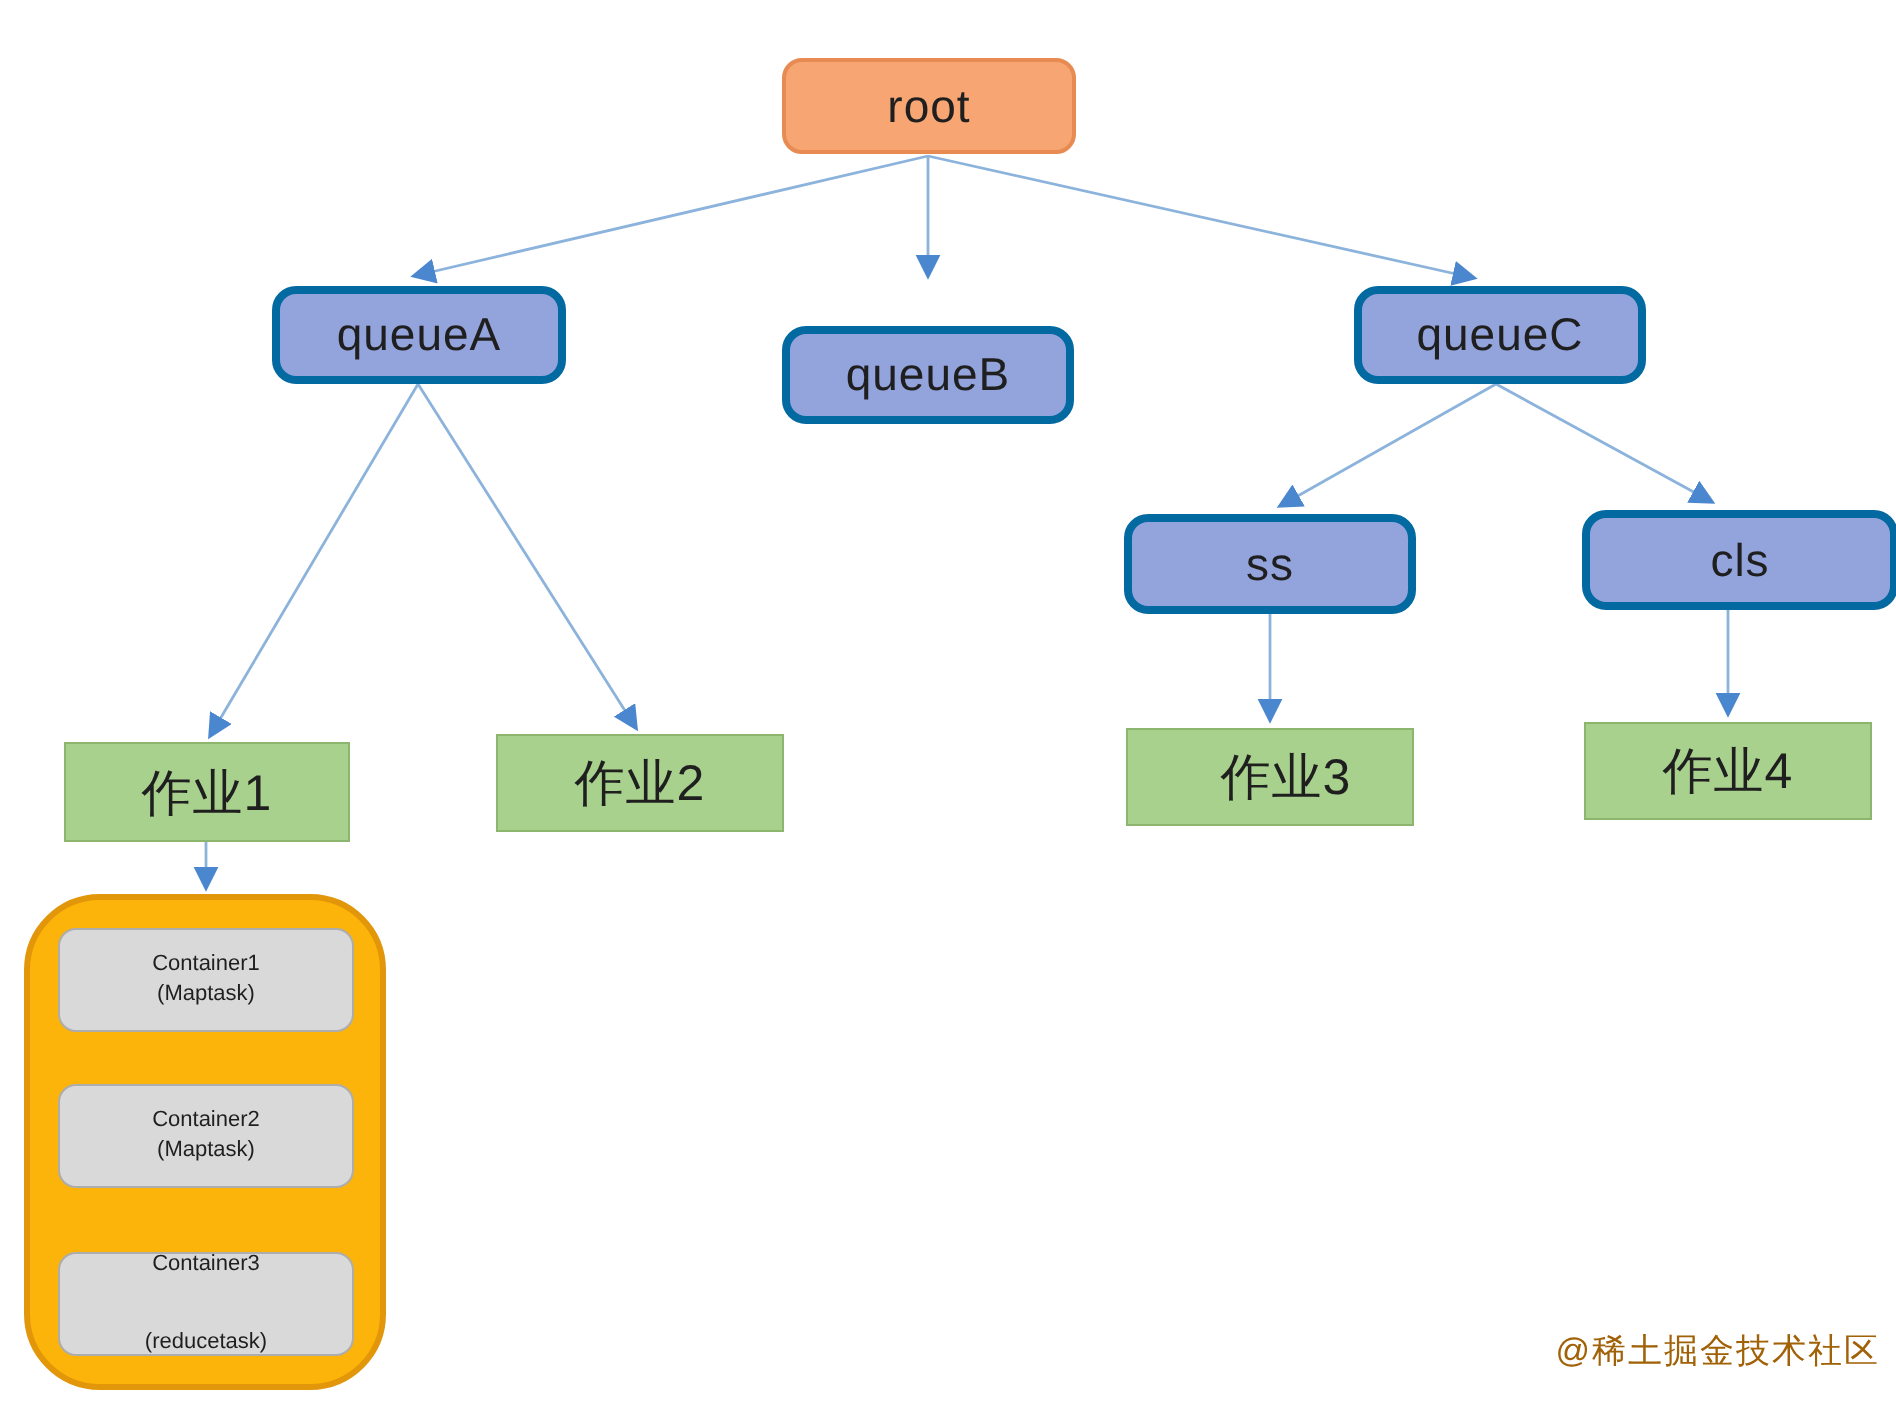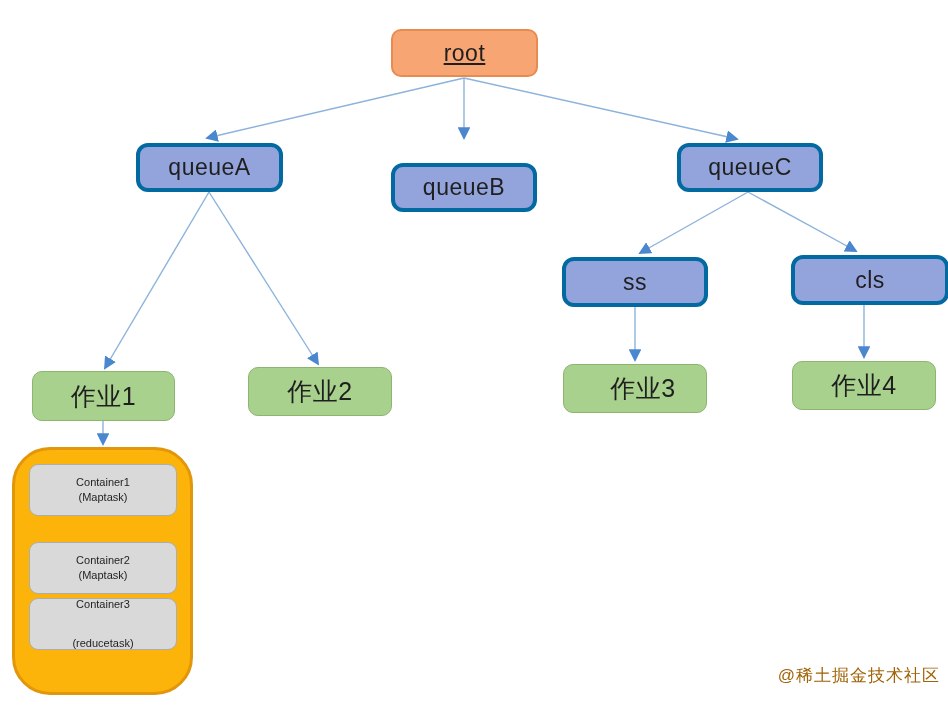--- a/index.html
+++ b/index.html
@@ -28,31 +28,30 @@
     justify-content: center;
     box-sizing: border-box;
     color: #1f1f1f;
     font-size: 23px;
     letter-spacing: 0.5px;
   }
   .node.orange {
     background: #F6A573;
     border: 2px solid #E78B52;
     border-radius: 10px;
-    text-decoration: underline;
   }
   .node.blue {
     background: #93A3DC;
     border: 4px solid #0369a1;
     border-radius: 12px;
   }
   .node.green {
     background: #A9D18E;
     border: 1.5px solid #8CB56D;
-    border-radius: 10px;
+    border-radius: 0;
     font-size: 25px;
   }
   .group {
     position: absolute;
     left: 12px; top: 447px;
     width: 181px; height: 248px;
     box-sizing: border-box;
     background: #FCB30A;
     border: 3px solid #E2960A;
     border-radius: 38px;
@@ -153,20 +152,20 @@
   <div class="gray-box" style="top:464px;">
     <span>Container1</span>
     <span>(Maptask)</span>
   </div>
 
   <div class="gray-box" style="top:542px;">
     <span>Container2</span>
     <span>(Maptask)</span>
   </div>
 
-  <div class="gray-box" style="top:598px;gap:24px;">
+  <div class="gray-box" style="top:626px;gap:24px;">
     <span>Container3</span>
     <span>(reducetask)</span>
   </div>
 
   <div class="watermark">@稀土掘金技术社区</div>
 
 </div>
 
 </body></html>

